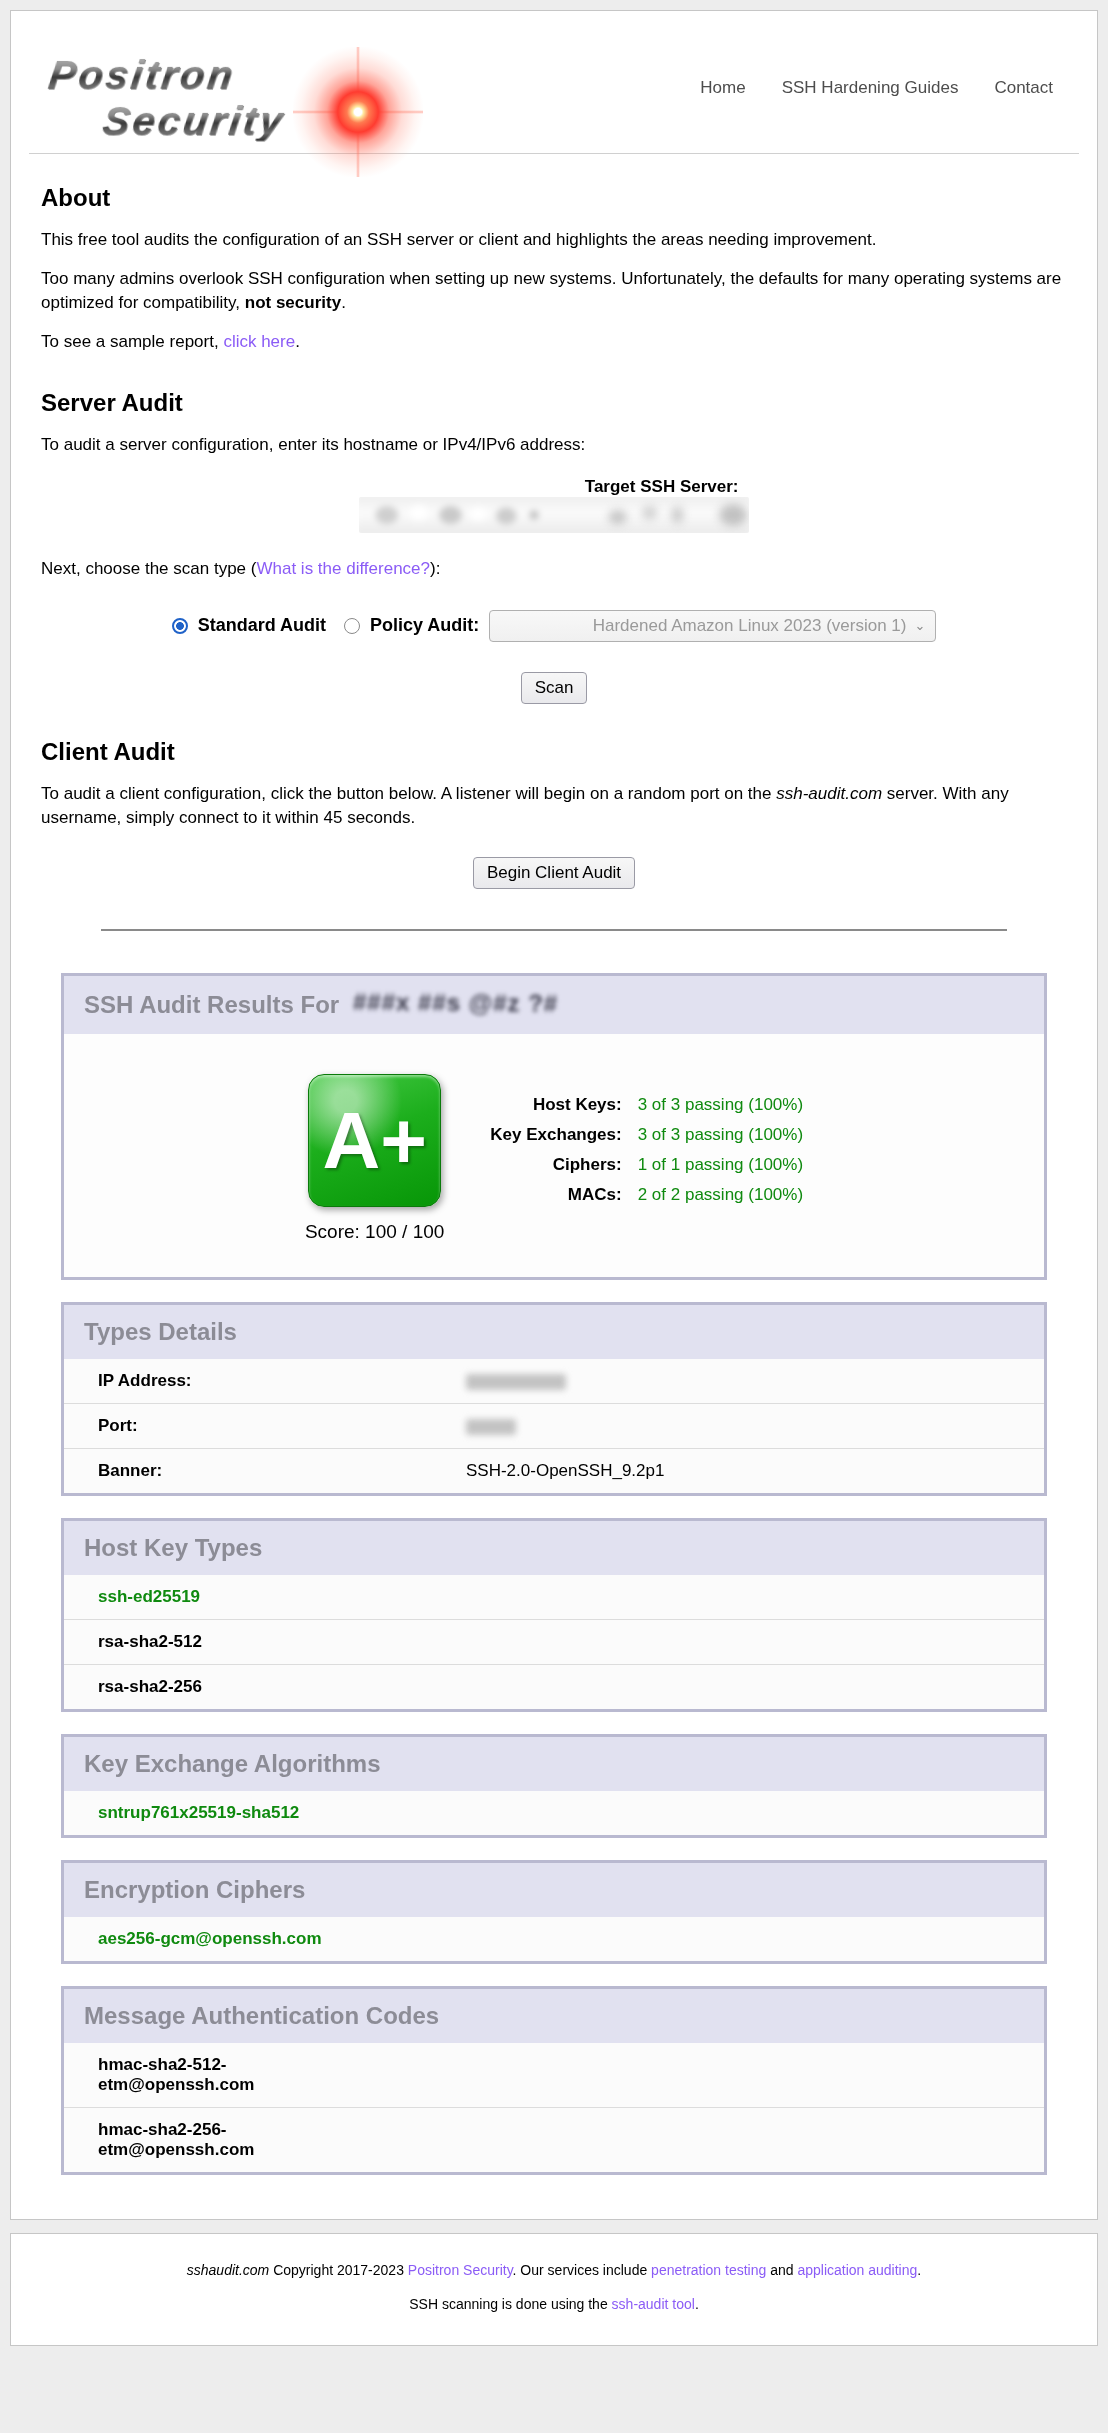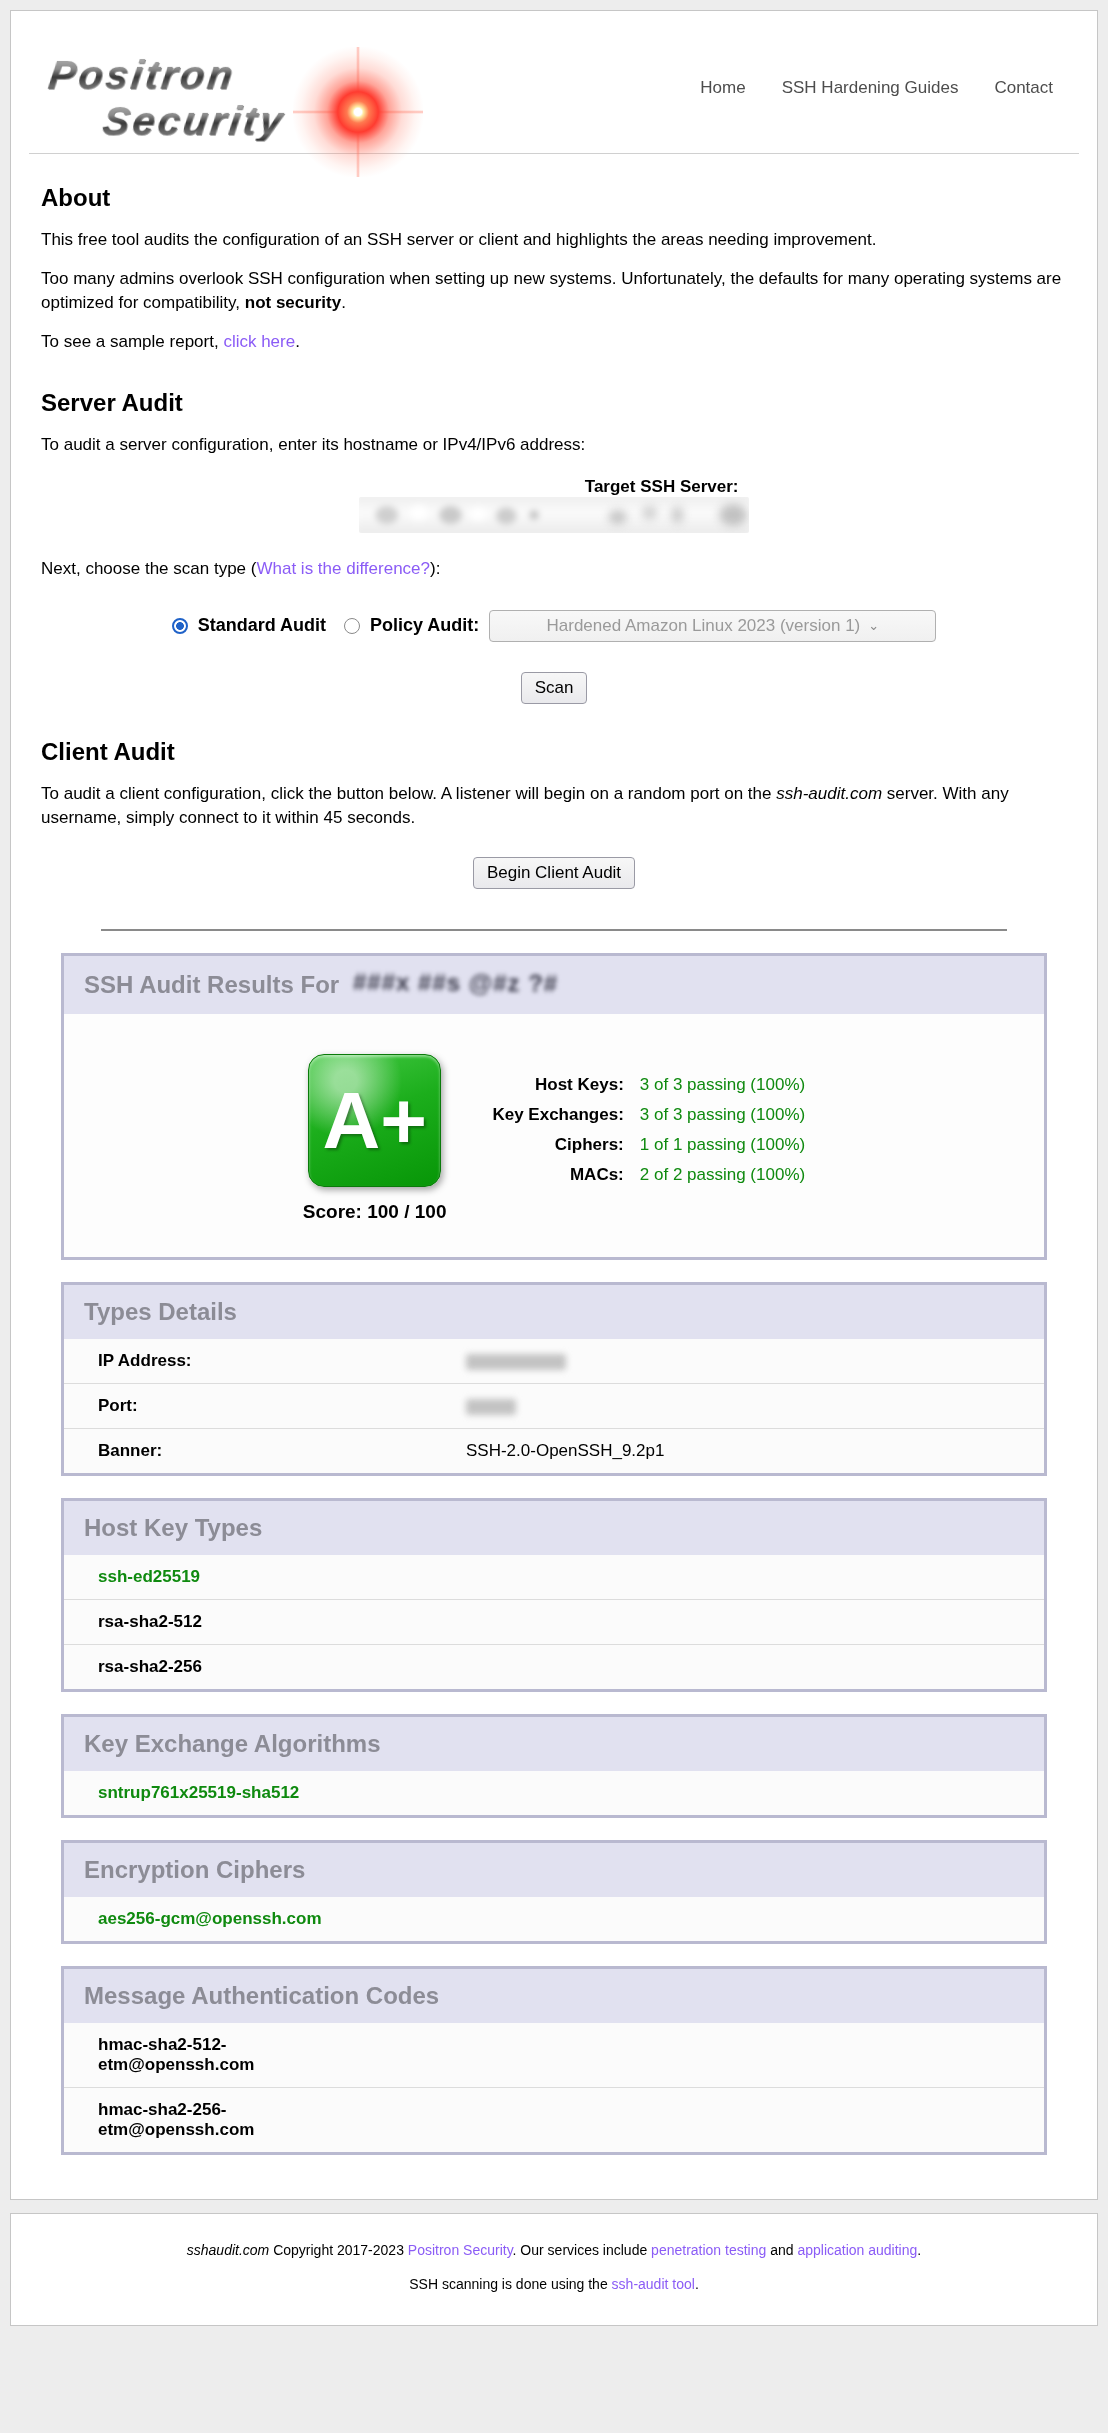--- a/index.html
+++ b/index.html
@@ -65,55 +65,55 @@
       radial-gradient(ellipse 12px 12px at 74% 45%, #d2d2d2 0 50%, transparent 72%),
       radial-gradient(ellipse 10px 14px at 81% 50%, #cccccc 0 50%, transparent 72%),
       radial-gradient(ellipse 20px 16px at 95% 50%, #c2c2c2 0 60%, transparent 78%);
     filter: blur(4px);
   }
 
   .scan-row { display: flex; align-items: center; justify-content: center; gap: 10px; margin: 28px 0; }
   .radio { width: 16px; height: 16px; border-radius: 50%; border: 1px solid #8a8a8a; background: #fff; display: inline-block; cursor: pointer; flex: none; }
   .radio.checked { border: 2px solid #1f62c8; background: radial-gradient(circle, #1f62c8 0 42%, #fff 50% 100%); }
   .radio-label { font-weight: bold; font-size: 18px; }
-  .select-box { display: flex; align-items: center; justify-content: center; width: 447px; height: 32px;
+  .select-box { display: flex; align-items: center; justify-content: flex-end; width: 447px; height: 32px;
     border: 1px solid #b0b0b0; border-radius: 4px; background: linear-gradient(180deg,#f8f8f8,#f0f0f0);
     color: #9a9a9a; font-size: 17px; padding: 0 10px 0 10px; cursor: default; }
   .select-box .chev { color: #8a8a8a; font-size: 13px; margin-left: 8px; }
 
   .btn-row { text-align: center; }
   .btn { font-family: "Liberation Sans", sans-serif; font-size: 17px; color: #000;
     background: linear-gradient(180deg, #f7f7f7, #e9e9ec); border: 1px solid #9a9aa5; border-radius: 4px;
     padding: 5px 13px; cursor: pointer; }
   .scan-btn-row { margin: 30px 0 6px 0; }
   .begin-btn-row { margin: 26px 0 0 0; }
 
   .big-rule { border: none; border-top: 2px solid #8a8a8a; width: 906px; margin: 40px auto 0 auto; }
 
   
   .panel { width: 986px; margin: 22px auto 0 auto; border: 3px solid #b9b9d0; background: #fbfbfb; }
-  .panel.results { margin-top: 22px; }
+  .panel.results { margin-top: 42px; }
   .panel-head { background: #e1e1f0; color: #8c8c96; font-size: 24px; font-weight: bold; padding: 13px 20px; }
   .panel-head .head-flex { display: flex; align-items: center; gap: 14px; }
   .redacted-host { display: inline-block; width: 205px; height: 32px; overflow: hidden;
     color: #55555f; font-weight: bold; font-size: 24px; letter-spacing: 1px;
     filter: blur(2px) contrast(1.6); transform: rotate(0.5deg); white-space: nowrap; }
 
   .results-body { display: flex; justify-content: center; align-items: flex-start; gap: 46px; padding: 40px 0 34px 0; background: #fdfdfd; }
   .grade-col { text-align: center; }
   .grade-badge { width: 133px; height: 133px; border-radius: 16px; margin: 0 auto;
     background:
       radial-gradient(circle at 28% 20%, rgba(255,255,255,.5) 0 8%, transparent 40%),
       linear-gradient(160deg, #44c944 0%, #1cae1c 45%, #079607 100%);
     border: 1px solid #0a7a0a;
     box-shadow: 2px 3px 7px rgba(0,0,0,.35), inset 0 2px 3px rgba(255,255,255,.45);
     display: flex; align-items: center; justify-content: center; }
   .grade-text { color: #fff; font-size: 80px; font-weight: bold; line-height: 1;
     text-shadow: 2px 2px 3px rgba(0,0,0,.35); }
-  .score-label { font-weight: bold; font-size: 19px; margin-top: 14px; }
+  .score-label { font-weight: normal; font-size: 19px; margin-top: 14px; }
   .stats { margin-top: 16px; border-collapse: collapse; }
   .stats td { padding: 5px 0; font-size: 17px; }
   .stats .s-label { font-weight: bold; text-align: right; padding-right: 16px; white-space: nowrap; }
   .stats .s-value { color: #0f8a0f; white-space: nowrap; }
 
   table.detail { width: 100%; border-collapse: collapse; table-layout: fixed; }
   table.detail td { padding: 12px 14px 12px 34px; font-size: 17px; vertical-align: top; background: #fbfbfb; }
   table.detail tr + tr td { border-top: 1px solid #dcdcdc; }
   td.lbl { font-weight: bold; }
   td.val { padding-left: 0; }

